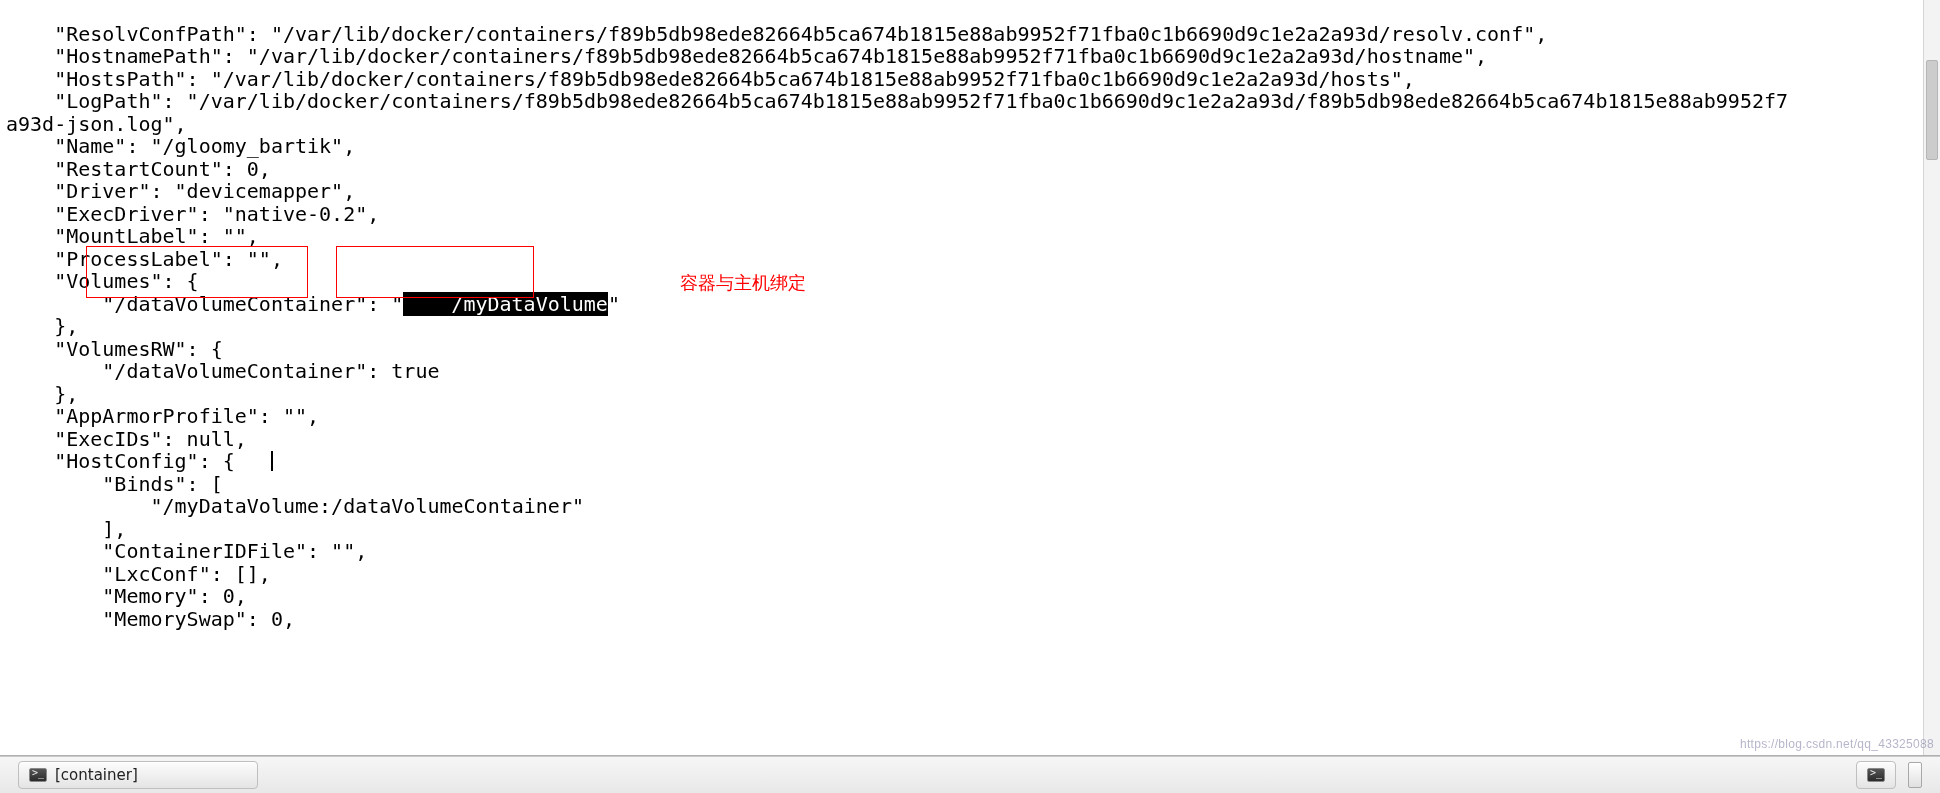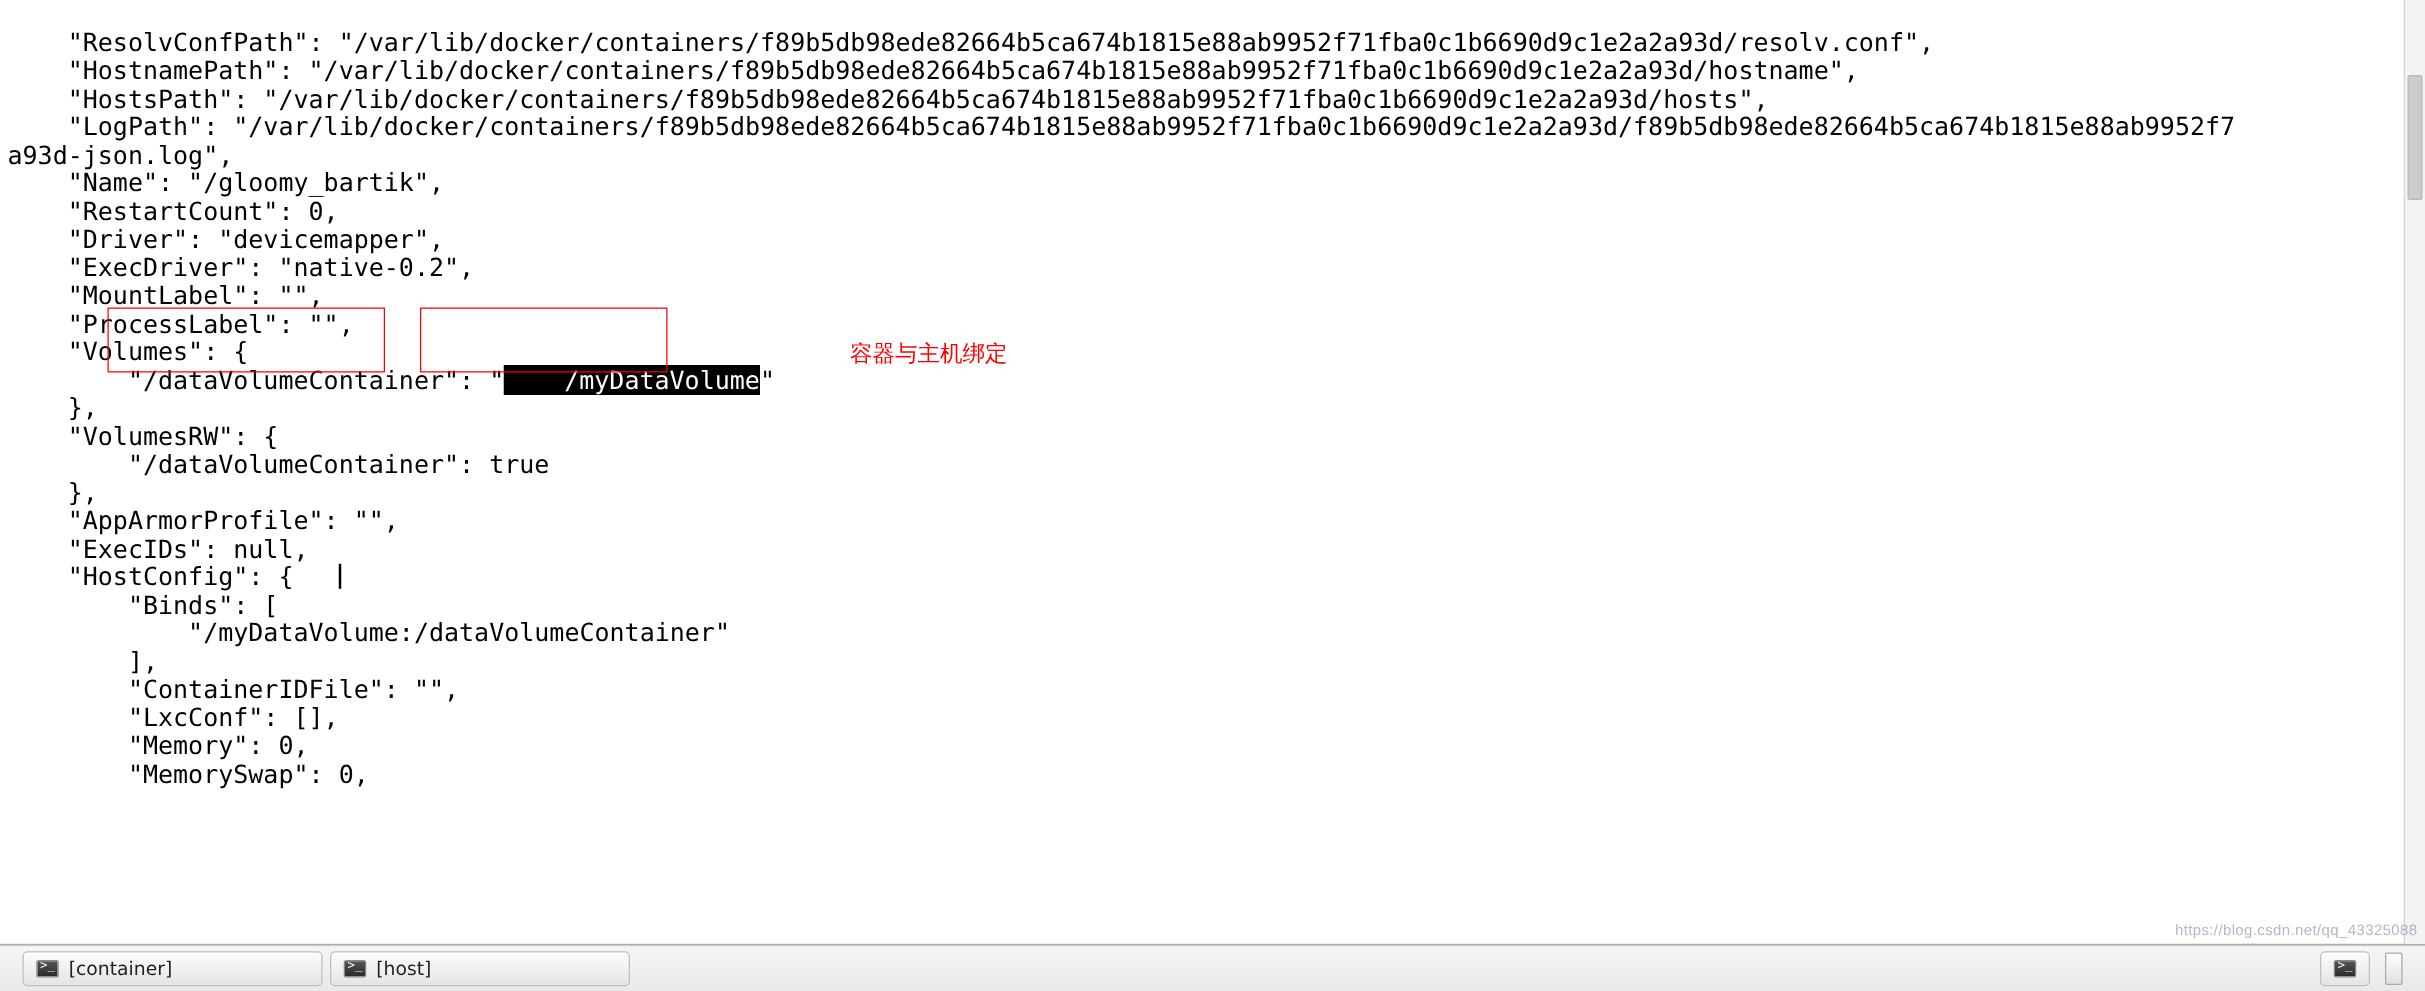--- a/index.html
+++ b/index.html
@@ -113,22 +113,18 @@
   <div class="red-annot a1">容器与主机绑定</div>
 </div>
 
 <div class="watermark">https://blog.csdn.net/qq_43325088</div>
 
 <div class="taskbar">
   <div class="task-btn">
     <span class="term-icon"></span>
     <span>[container]</span>
   </div>
-  <div class="task-btn">
-    <span class="term-icon"></span>
-    <span>[host]</span>
-  </div>
   <div class="task-spacer"></div>
   <div class="task-btn icon-only">
     <span class="term-icon"></span>
   </div>
   <div class="desk-peek"></div>
 </div>
 
 </body></html>

